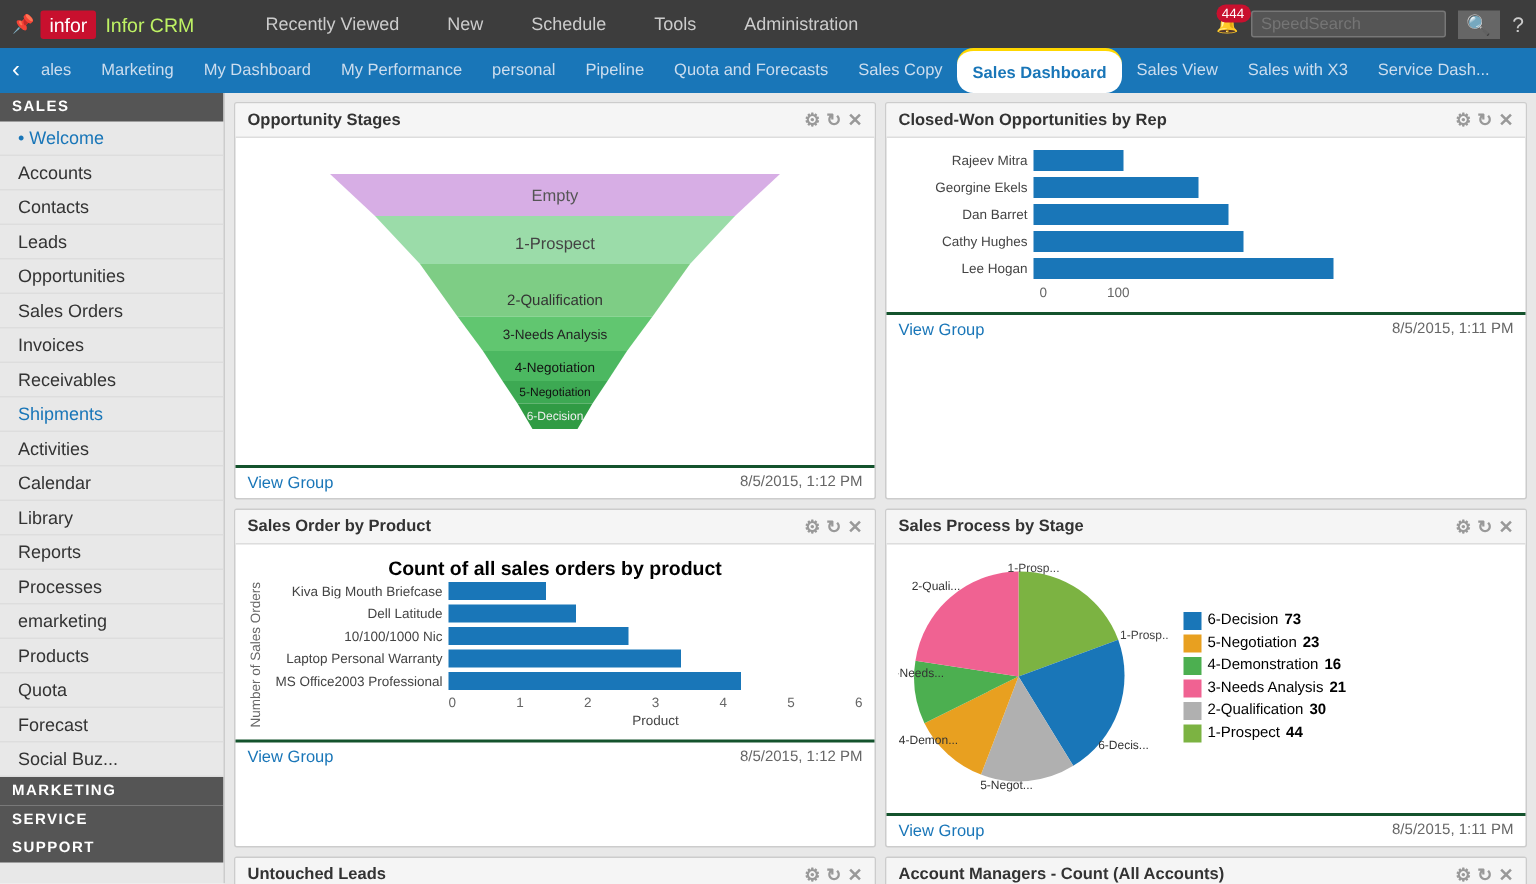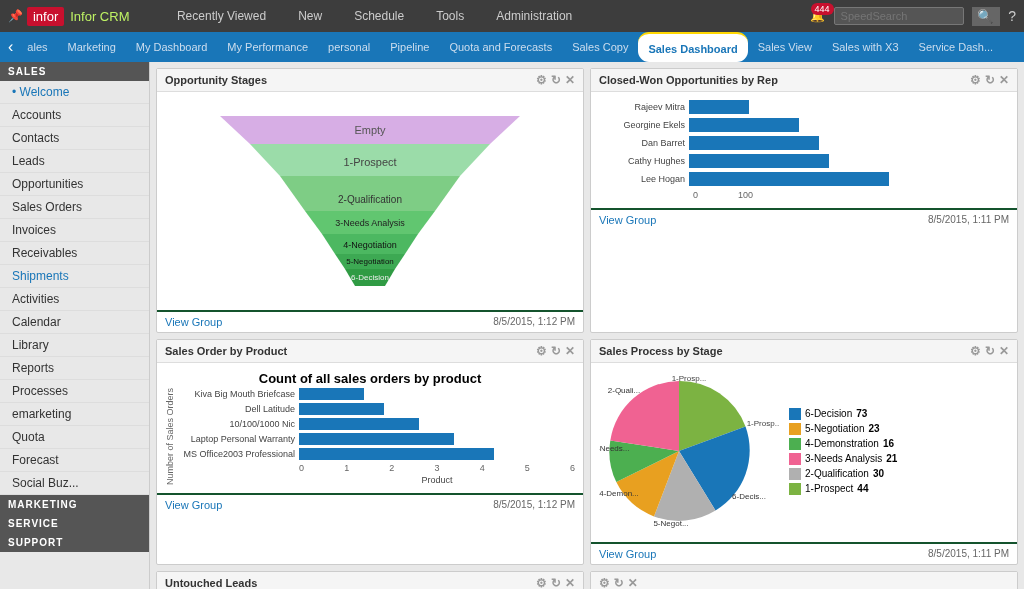--- a/index.html
+++ b/index.html
@@ -174,20 +174,21 @@
     <div class="sidebar-item">Sales Orders</div>
     <div class="sidebar-item">Invoices</div>
     <div class="sidebar-item">Receivables</div>
     <div class="sidebar-item highlight">Shipments</div>
     <div class="sidebar-item">Activities</div>
     <div class="sidebar-item">Calendar</div>
     <div class="sidebar-item">Library</div>
     <div class="sidebar-item">Reports</div>
     <div class="sidebar-item">Processes</div>
     <div class="sidebar-item">emarketing</div>
+    <div class="sidebar-item">Products</div>
     <div class="sidebar-item">Quota</div>
     <div class="sidebar-item">Forecast</div>
     <div class="sidebar-item">Social Buz...</div>
     <div class="sidebar-section-header">MARKETING</div>
     <div class="sidebar-section-header">SERVICE</div>
     <div class="sidebar-section-header">SUPPORT</div>
 
   </div>
 
   <div id="content">
@@ -422,20 +423,21 @@
             <span class="widget-icon">⚙</span>
             <span class="widget-icon">↻</span>
             <span class="widget-icon">✕</span>
           </div>
         </div>
 
       </div>
 
       <div class="widget">
         <div class="widget-header">
+          <span>Account Managers - Count (All Accounts)</span>
           <div class="widget-icons">
             <span class="widget-icon">⚙</span>
             <span class="widget-icon">↻</span>
             <span class="widget-icon">✕</span>
           </div>
         </div>
 
       </div>
 
     </div>

